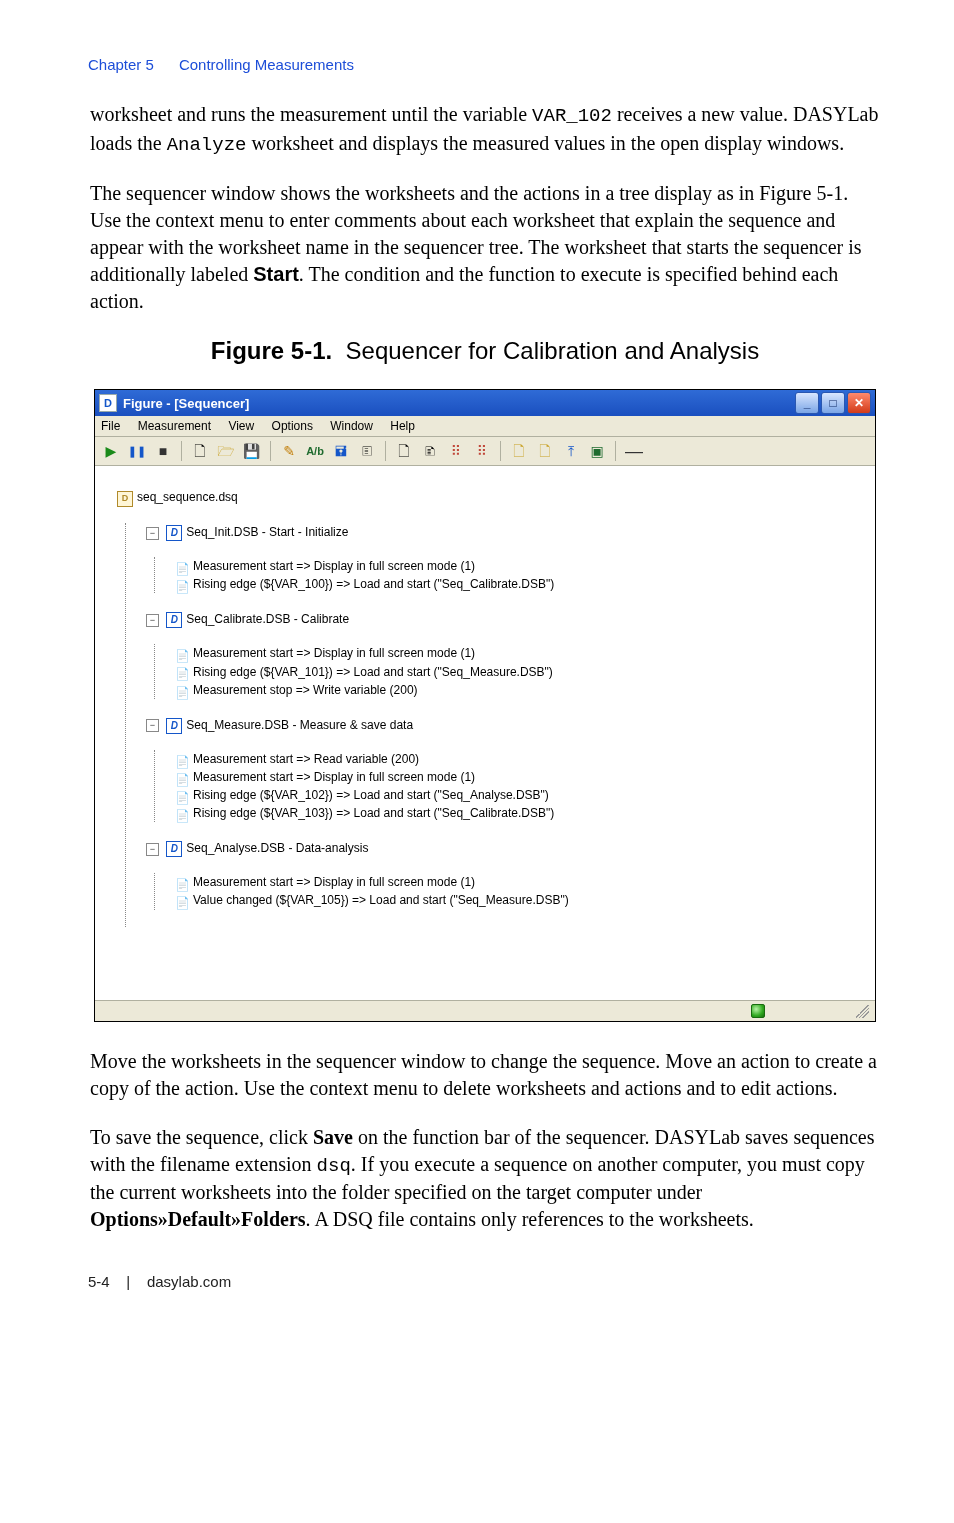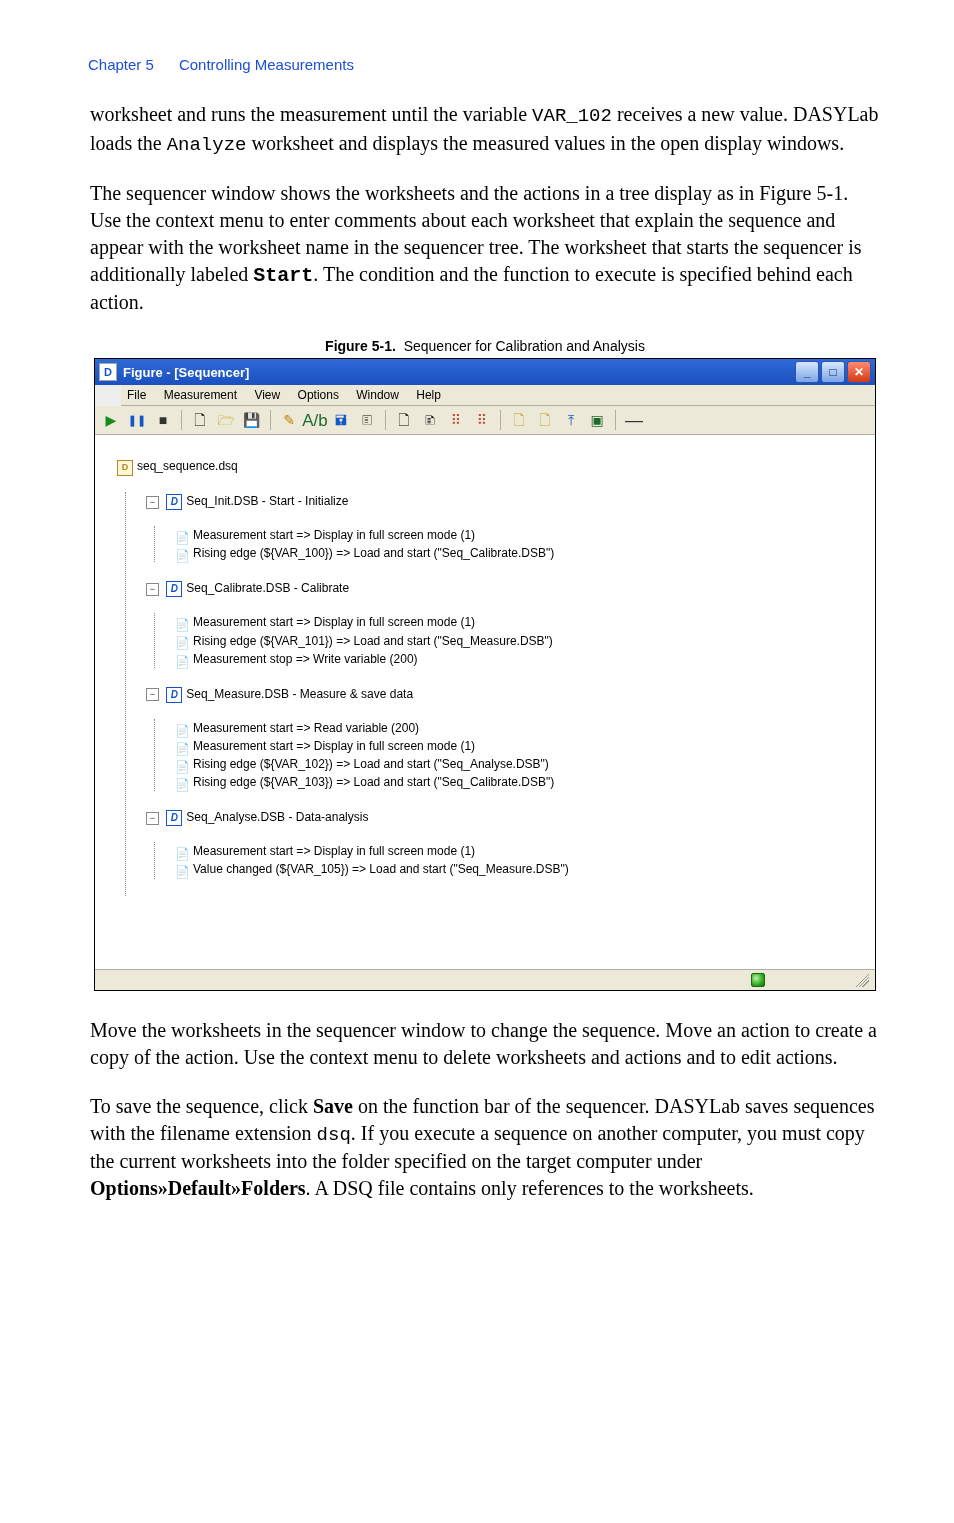--- a/index.html
+++ b/index.html
@@ -22,29 +22,29 @@
   .body-text {
     font-size: 20px;
     line-height: 1.35;
     margin: 0 0 22px 2px;
   }
   .code-inline {
     font-family: "Courier New", Courier, monospace;
     font-size: 19px;
   }
   .mono-bold {
-    font-family: Liberation Mono, monospace;
+    font-family: Liberation Sans, sans-serif;
     font-weight: bold;
     text-align: right;
   }
   .figure-caption {
     font-family: Arial, Helvetica, sans-serif;
-    font-size: 14px;
+    font-size: 24px;
     text-align: center;
-    margin: 12px 0 4px 0;
+    margin: 12px 0 24px 0;
   }
   .figure-caption b { font-weight: bold; }
 
   
   .window {
     border: 1px solid #000;
     margin: 0 auto 26px auto;
     width: 780px;
     background: #eee;
     font-family: Tahoma, Arial, sans-serif;
@@ -89,21 +89,20 @@
     color: #102a66;
   }
   .winbtn.close {
     background: linear-gradient(#ff8a6d, #d23a18);
     color: #fff;
   }
   .menubar {
     background: #ece9d8;
     border-bottom: 1px solid #b0b0a0;
     padding: 3px 6px;
-    margin-left: 26px;
   }
   .menubar span {
     margin-right: 14px;
   }
   .toolbar {
     background: #ece9d8;
     border-bottom: 1px solid #b0b0a0;
     padding: 4px 6px;
     display: flex;
     align-items: center;
@@ -262,21 +261,21 @@
     <div class="toolbar">
       <span class="tb-btn" style="color:#1a8a1a">▶</span>
       <span class="tb-btn" style="color:#1456c9;font-size:11px">❚❚</span>
       <span class="tb-btn" style="color:#333">■</span>
       <span class="tb-sep"></span>
       <span class="tb-btn">🗋</span>
       <span class="tb-btn" style="color:#c9a227">🗁</span>
       <span class="tb-btn" style="color:#1456c9">💾</span>
       <span class="tb-sep"></span>
       <span class="tb-btn" style="color:#c07a00">✎</span>
-      <span class="tb-btn" style="color:#1f6b2f;font-weight:normal;font-size:17px">A/b</span>
+      <span class="tb-btn" style="color:#1f6b2f;font-weight:bold;font-size:11px">A/b</span>
       <span class="tb-btn" style="color:#1456c9">🖬</span>
       <span class="tb-btn">🗉</span>
       <span class="tb-sep"></span>
       <span class="tb-btn">🗋</span>
       <span class="tb-btn">🗈</span>
       <span class="tb-btn" style="color:#c0483a">⠿</span>
       <span class="tb-btn" style="color:#c0483a">⠿</span>
       <span class="tb-sep"></span>
       <span class="tb-btn" style="color:#c9a227">🗋</span>
       <span class="tb-btn" style="color:#c9a227">🗋</span>
@@ -338,14 +337,19 @@
       <div class="status-grip"></div>
     </div>
   </div>
 
   <p class="body-text">Move the worksheets in the sequencer window to change the sequence. Move an action to create a copy of the action. Use the context menu to delete worksheets and actions and to edit actions.</p>
 
   <p class="body-text">
     <span>To save the sequence, click </span><b>Save</b><span> on the function bar of the sequencer. DASYLab saves sequences with the filename extension </span><span class="code-inline">dsq</span><span>. If you execute a sequence on another computer, you must copy the current worksheets into the folder specified on the target computer under </span><b>Options»Default»Folders</b><span>. A DSQ file contains only references to the worksheets.</span>
   </p>
 
+  <div class="footer">
+    <span>5-4</span>
+    &nbsp;&nbsp;&nbsp;<span>|</span>&nbsp;&nbsp;&nbsp;
+    <span>dasylab.com</span>
+  </div>
 
 </div>
 
 </body></html>

